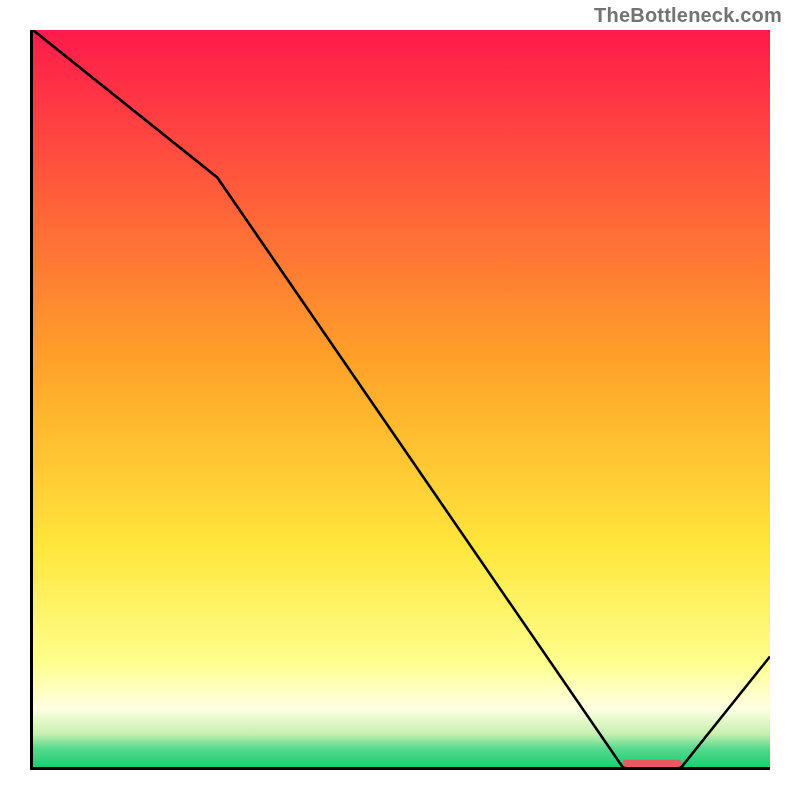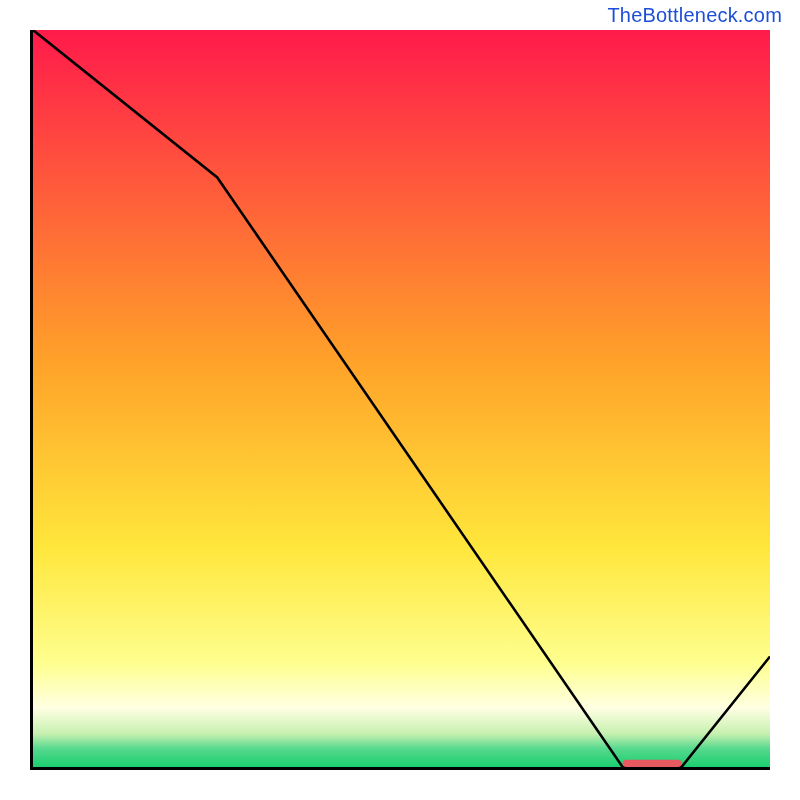--- a/index.html
+++ b/index.html
@@ -14,22 +14,22 @@
   .container {
     position: relative;
     width: 800px;
     height: 800px;
   }
   .watermark {
     position: absolute;
     top: 4px;
     right: 18px;
     font-size: 20px;
-    font-weight: 400;
-    color: #1d4ed8;
+    font-weight: 700;
+    color: #737373;
     letter-spacing: 0.2px;
   }
   .plot-area {
     position: absolute;
     left: 30px;
     top: 30px;
     width: 740px;
     height: 740px;
     border-left: 3px solid #000;
     border-bottom: 3px solid #000;

